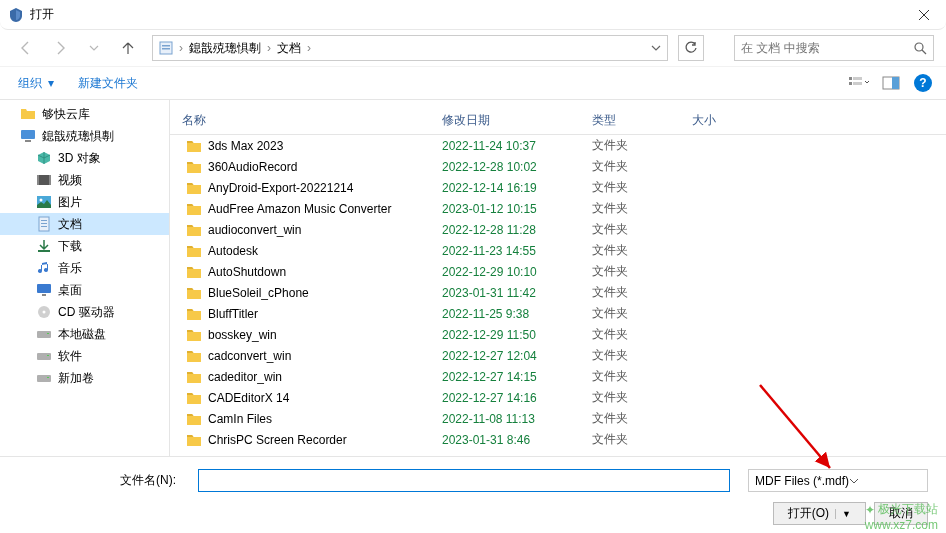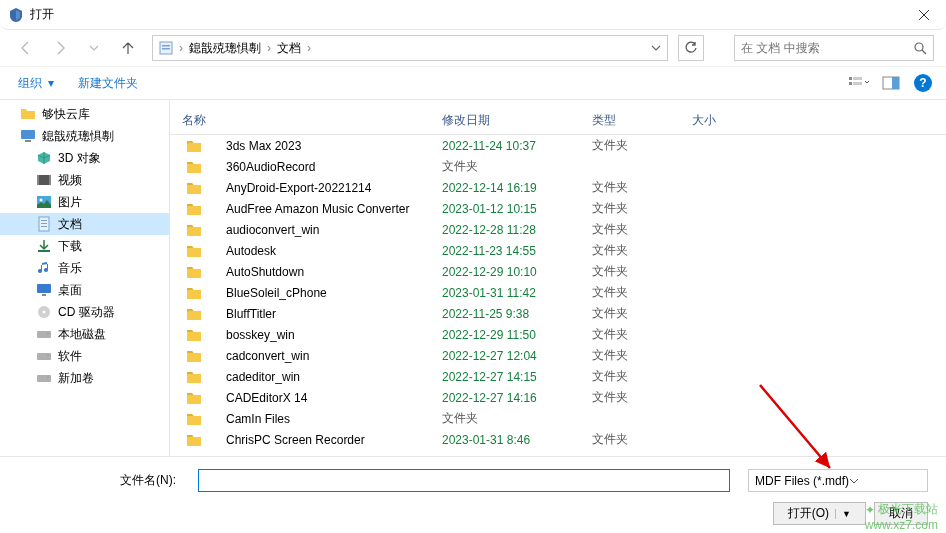--- a/index.html
+++ b/index.html
@@ -40,21 +40,21 @@
 
 .filelist { flex: 1; display: flex; flex-direction: column; margin-top: 7px; }
 .fl-header { height: 28px; display: flex; align-items: center; border-bottom: 1px solid #e5e5e5; color: #3a5a8a; }
 .fl-header .col { padding-left: 12px; cursor: pointer; }
 .col-name { width: 260px; }
 .col-date { width: 150px; }
 .col-type { width: 100px; }
 .col-size { width: 80px; }
 .fl-body { flex: 1; overflow-y: auto; }
 .fl-row { height: 21px; display: flex; align-items: center; cursor: pointer; }
-.fl-row .c-name { width: 260px; padding-left: 16px; display: flex; align-items: center; gap: 24px; }
+.fl-row .c-name { width: 260px; padding-left: 16px; display: flex; align-items: center; gap: 6px; }
 .fl-row .c-date { width: 150px; padding-left: 12px; color: #15803d; }
 .fl-row .c-type { width: 100px; padding-left: 12px; color: #555; }
 .folder-ico { width: 16px; height: 14px; flex-shrink: 0; }
 
 .bottom { border-top: 1px solid #e5e5e5; padding: 12px 18px 14px 18px; position: relative; }
 .bottom .row1 { display: flex; align-items: center; gap: 18px; margin-bottom: 10px; }
 .bottom .fn-label { width: 162px; text-align: right; padding-right: 4px; }
 .bottom .fn-input { flex: 1; height: 23px; border: 1px solid #0078d7; outline: none; padding: 0 4px; }
 .bottom .ft-select { width: 180px; height: 23px; border: 1px solid #ccc; display: flex; align-items: center; padding: 0 6px; background: #fff; cursor: pointer; justify-content: flex-start; }
 .bottom .row2 { display: flex; justify-content: flex-end; gap: 8px; }
@@ -319,20 +319,21 @@
         <div class="fl-row">
           <div class="c-name">
             <span>
               <svg class="folder-ico" width="16" height="14" viewBox="0 0 16 14">
                 <path d="M1 2h5l1.5 2H15v8.5a.5.5 0 01-.5.5h-13a.5.5 0 01-.5-.5z" fill="#f7c948"></path>
                 <path d="M1 2h5l1.5 2H1z" fill="#e0b030"></path>
               </svg>
             </span>
             <span>360AudioRecord</span>
           </div>
+          <div class="c-date">2022-12-28 10:02</div>
           <div class="c-type">文件夹</div>
         </div>
         <div class="fl-row">
           <div class="c-name">
             <span>
               <svg class="folder-ico" width="16" height="14" viewBox="0 0 16 14">
                 <path d="M1 2h5l1.5 2H15v8.5a.5.5 0 01-.5.5h-13a.5.5 0 01-.5-.5z" fill="#f7c948"></path>
                 <path d="M1 2h5l1.5 2H1z" fill="#e0b030"></path>
               </svg>
             </span>
@@ -474,20 +475,21 @@
         <div class="fl-row">
           <div class="c-name">
             <span>
               <svg class="folder-ico" width="16" height="14" viewBox="0 0 16 14">
                 <path d="M1 2h5l1.5 2H15v8.5a.5.5 0 01-.5.5h-13a.5.5 0 01-.5-.5z" fill="#f7c948"></path>
                 <path d="M1 2h5l1.5 2H1z" fill="#e0b030"></path>
               </svg>
             </span>
             <span>CamIn Files</span>
           </div>
+          <div class="c-date">2022-11-08 11:13</div>
           <div class="c-type">文件夹</div>
         </div>
         <div class="fl-row">
           <div class="c-name">
             <span>
               <svg class="folder-ico" width="16" height="14" viewBox="0 0 16 14">
                 <path d="M1 2h5l1.5 2H15v8.5a.5.5 0 01-.5.5h-13a.5.5 0 01-.5-.5z" fill="#f7c948"></path>
                 <path d="M1 2h5l1.5 2H1z" fill="#e0b030"></path>
               </svg>
             </span>

